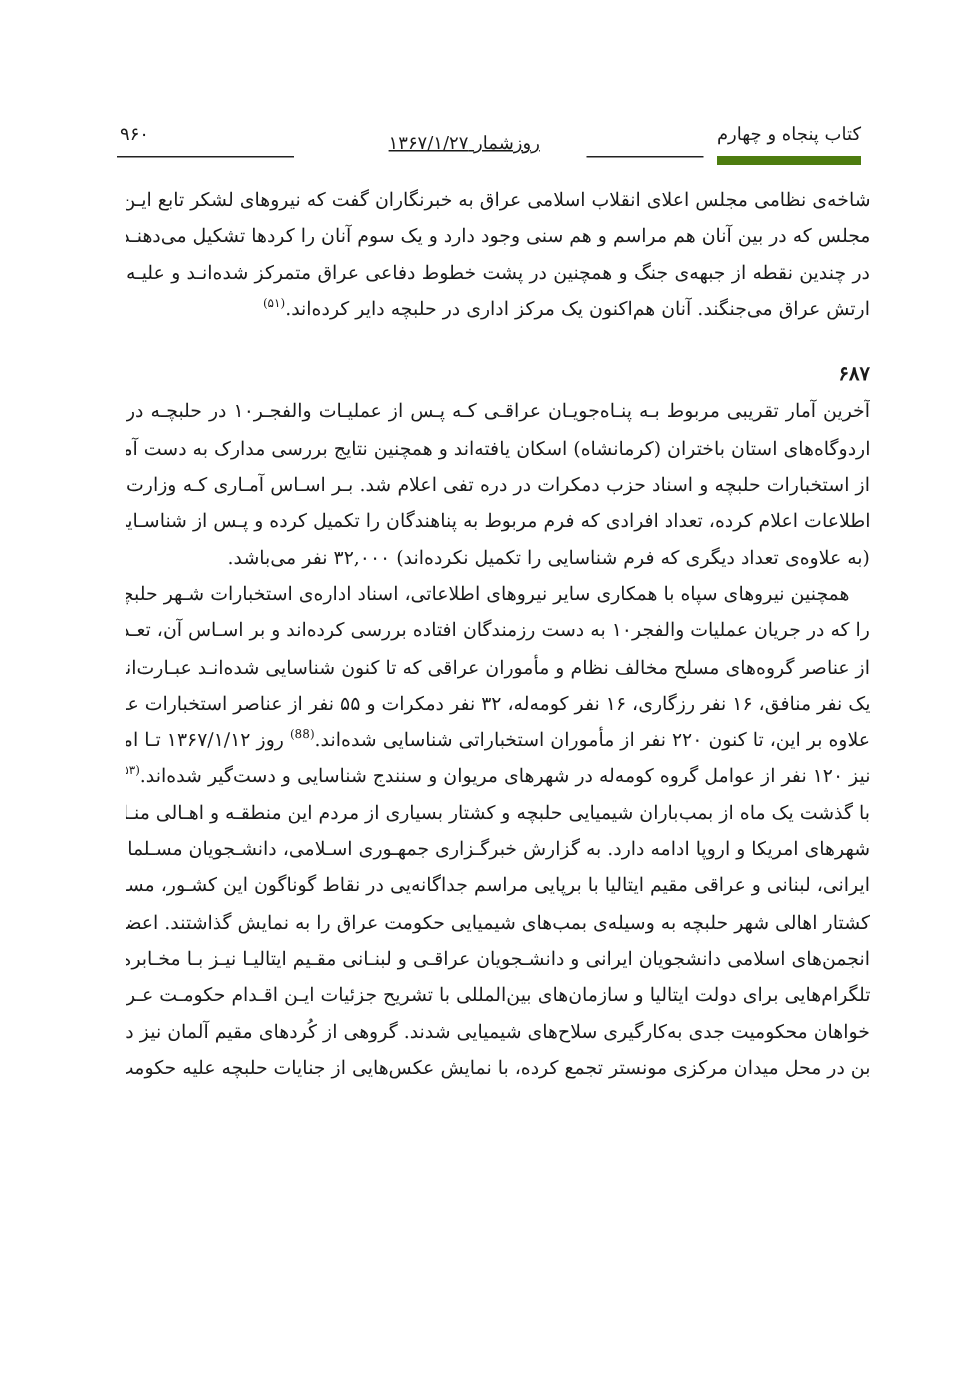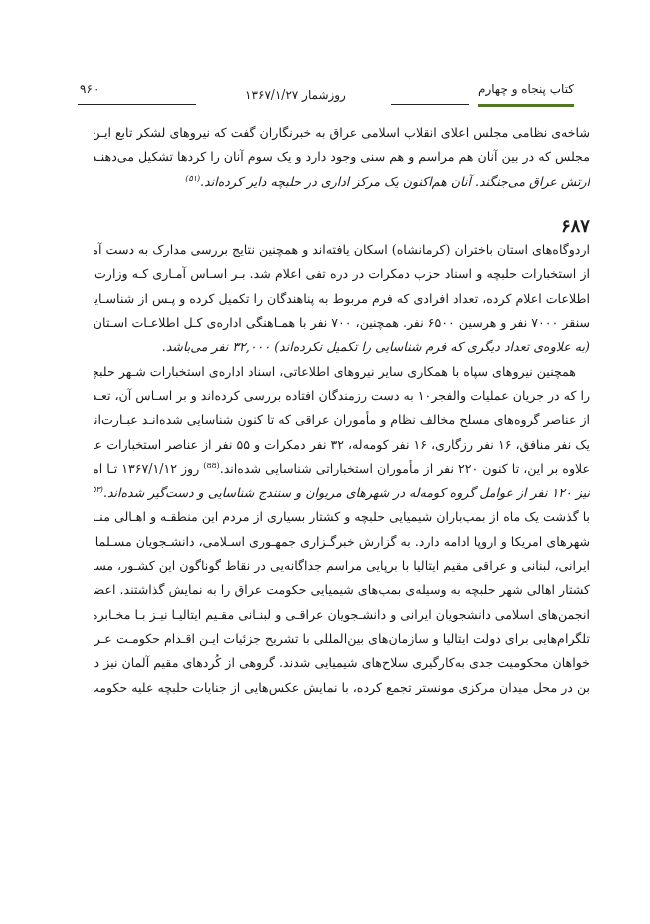--- a/index.html
+++ b/index.html
@@ -11,52 +11,52 @@
   .page {
     position: absolute; left: 78px; top: 0; width: 496px; height: 924px;
     direction: rtl;
   }
   .header {
     position: absolute; top: 80px; left: 0; width: 496px; height: 26px;
   }
   .hdr-book {
     position: absolute; right: 0; top: 0;
     font-size: 12px; line-height: 18px;
-    border-bottom: 3px solid #4d7c0f; padding-bottom: 6px;
+    border-bottom: 6px solid #4d7c0f; padding-bottom: 6px;
     white-space: nowrap;
     margin-left: 45px;
   }
   .hdr-rule-left {
     position: absolute; left: 0; top: 24px; height: 0;
     border-top: 1px solid #222; width: 118px;
   }
   .hdr-rule-right {
     position: absolute; right: 105px; top: 24px; height: 0;
     border-top: 1px solid #222; width: 78px;
   }
   .hdr-date {
-    position: absolute; left: 120px; top: 6px; width: 195px;
-    text-align: center; font-size: 12px; line-height: 18px; white-space: nowrap;
+    position: absolute; left: 134px; top: 6px; width: 195px;
+    text-align: center; font-size: 12px; line-height: 18px; white-space: nowrap; text-decoration: underline;
   }
   .hdr-page {
     position: absolute; left: 2px; top: 0; font-size: 12px; line-height: 18px;
     direction: ltr;
   }
   .body-text {
-    position: absolute; top: 121px; left: 16px; width: 496px;
+    position: absolute; top: 121px; left: 6px; width: 496px;
     font-size: 12.6px; line-height: 24.3px; text-align: justify;
   }
   .line {
     display: block; white-space: nowrap; text-align: justify;
     text-align-last: justify; height: 24.3px; overflow: hidden;
   }
-  .line.last { text-align-last: right; font-style: italic; }
+  .line.last { text-align-last: right; }
   .line.indent { padding-right: 14px; }
   .section-num {
-    display: block; font-weight: bold; font-size: 18px; height: 24.3px;
+    display: block; font-weight: bold; font-size: 13px; height: 24.3px;
     line-height: 24.3px; text-align: right; margin-top: 20px;
   }
   sup.fn { font-size: 8px; vertical-align: super; line-height: 0; }
 </style>
 </head>
 <body>
 
 <div class="page">
 
   <div class="header">
@@ -65,30 +65,31 @@
     <span class="hdr-date">روزشمار ۱۳۶۷/۱/۲۷</span>
     <span class="hdr-rule-left"></span>
     <span class="hdr-page">۹۶۰</span>
   </div>
 
   <div class="body-text">
 
     <div>
       <span class="line">شاخه‌ی نظامی مجلس اعلای انقلاب اسلامی عراق به خبرنگاران گفت که نیروهای لشکر تابع ایـن</span>
       <span class="line">مجلس که در بین آنان هم مراسم و هم سنی وجود دارد و یک سوم آنان را کردها تشکیل می‌دهنـد،</span>
+      <span class="line">در چندین نقطه از جبهه‌ی جنگ و همچنین در پشت خطوط دفاعی عراق متمرکز شده‌انـد و علیـه</span>
       <span class="line last"><span>ارتش عراق می‌جنگند. آنان هم‌اکنون یک مرکز اداری در حلبچه دایر کرده‌اند.</span><sup class="fn">(۵۱)</sup></span>
     </div>
 
     <div>
       <span class="section-num">۶۸۷</span>
       <div>
+        <span class="line">آخرین آمار تقریبی مربوط بـه پنـاه‌جویـان عراقـی کـه پـس از عملیـات والفجـر۱۰ در حلبچـه در</span>
         <span class="line">اردوگاه‌های استان باختران (کرمانشاه) اسکان یافته‌اند و همچنین نتایج بررسی مدارک به دست آمده</span>
         <span class="line">از استخبارات حلبچه و اسناد حزب دمکرات در دره تفی اعلام شد. بـر اسـاس آمـاری کـه وزارت</span>
         <span class="line">اطلاعات اعلام کرده، تعداد افرادی که فرم مربوط به پناهندگان را تکمیل کرده و پـس از شناسـایی</span>
-        <span class="line">سنقر ۷۰۰۰ نفر و هرسین ۶۵۰۰ نفر. همچنین، ۷۰۰ نفر با همـاهنگی اداره‌ی کـل اطلاعـات اسـتان</span>
         <span class="line last">(به علاوه‌ی تعداد دیگری که فرم شناسایی را تکمیل نکرده‌اند) ۳۲,۰۰۰ نفر می‌باشد.</span>
       </div>
       <div>
         <span class="line indent">همچنین نیروهای سپاه با همکاری سایر نیروهای اطلاعاتی، اسناد اداره‌ی استخبارات شـهر حلبچـه</span>
         <span class="line">را که در جریان عملیات والفجر۱۰ به دست رزمندگان افتاده بررسی کرده‌اند و بر اسـاس آن، تعـدادی</span>
         <span class="line">از عناصر گروه‌های مسلح مخالف نظام و مأموران عراقی که تا کنون شناسایی شده‌انـد عبـارت‌انـد از:</span>
         <span class="line">یک نفر منافق، ۱۶ نفر رزگاری، ۱۶ نفر کومه‌له، ۳۲ نفر دمکرات و ۵۵ نفر از عناصر استخبارات عراق.</span>
         <span class="line"><span>علاوه بر این، تا کنون ۲۲۰ نفر از مأموران استخباراتی شناسایی شده‌اند.<sup class="fn">(88)</sup> روز ۱۳۶۷/۱/۱۲ تـا امـروز</span></span>
         <span class="line last"><span>نیز ۱۲۰ نفر از عوامل گروه کومه‌له در شهرهای مریوان و سنندج شناسایی و دست‌گیر شده‌اند.</span><sup class="fn">(۵۳)</sup></span>
       </div>

